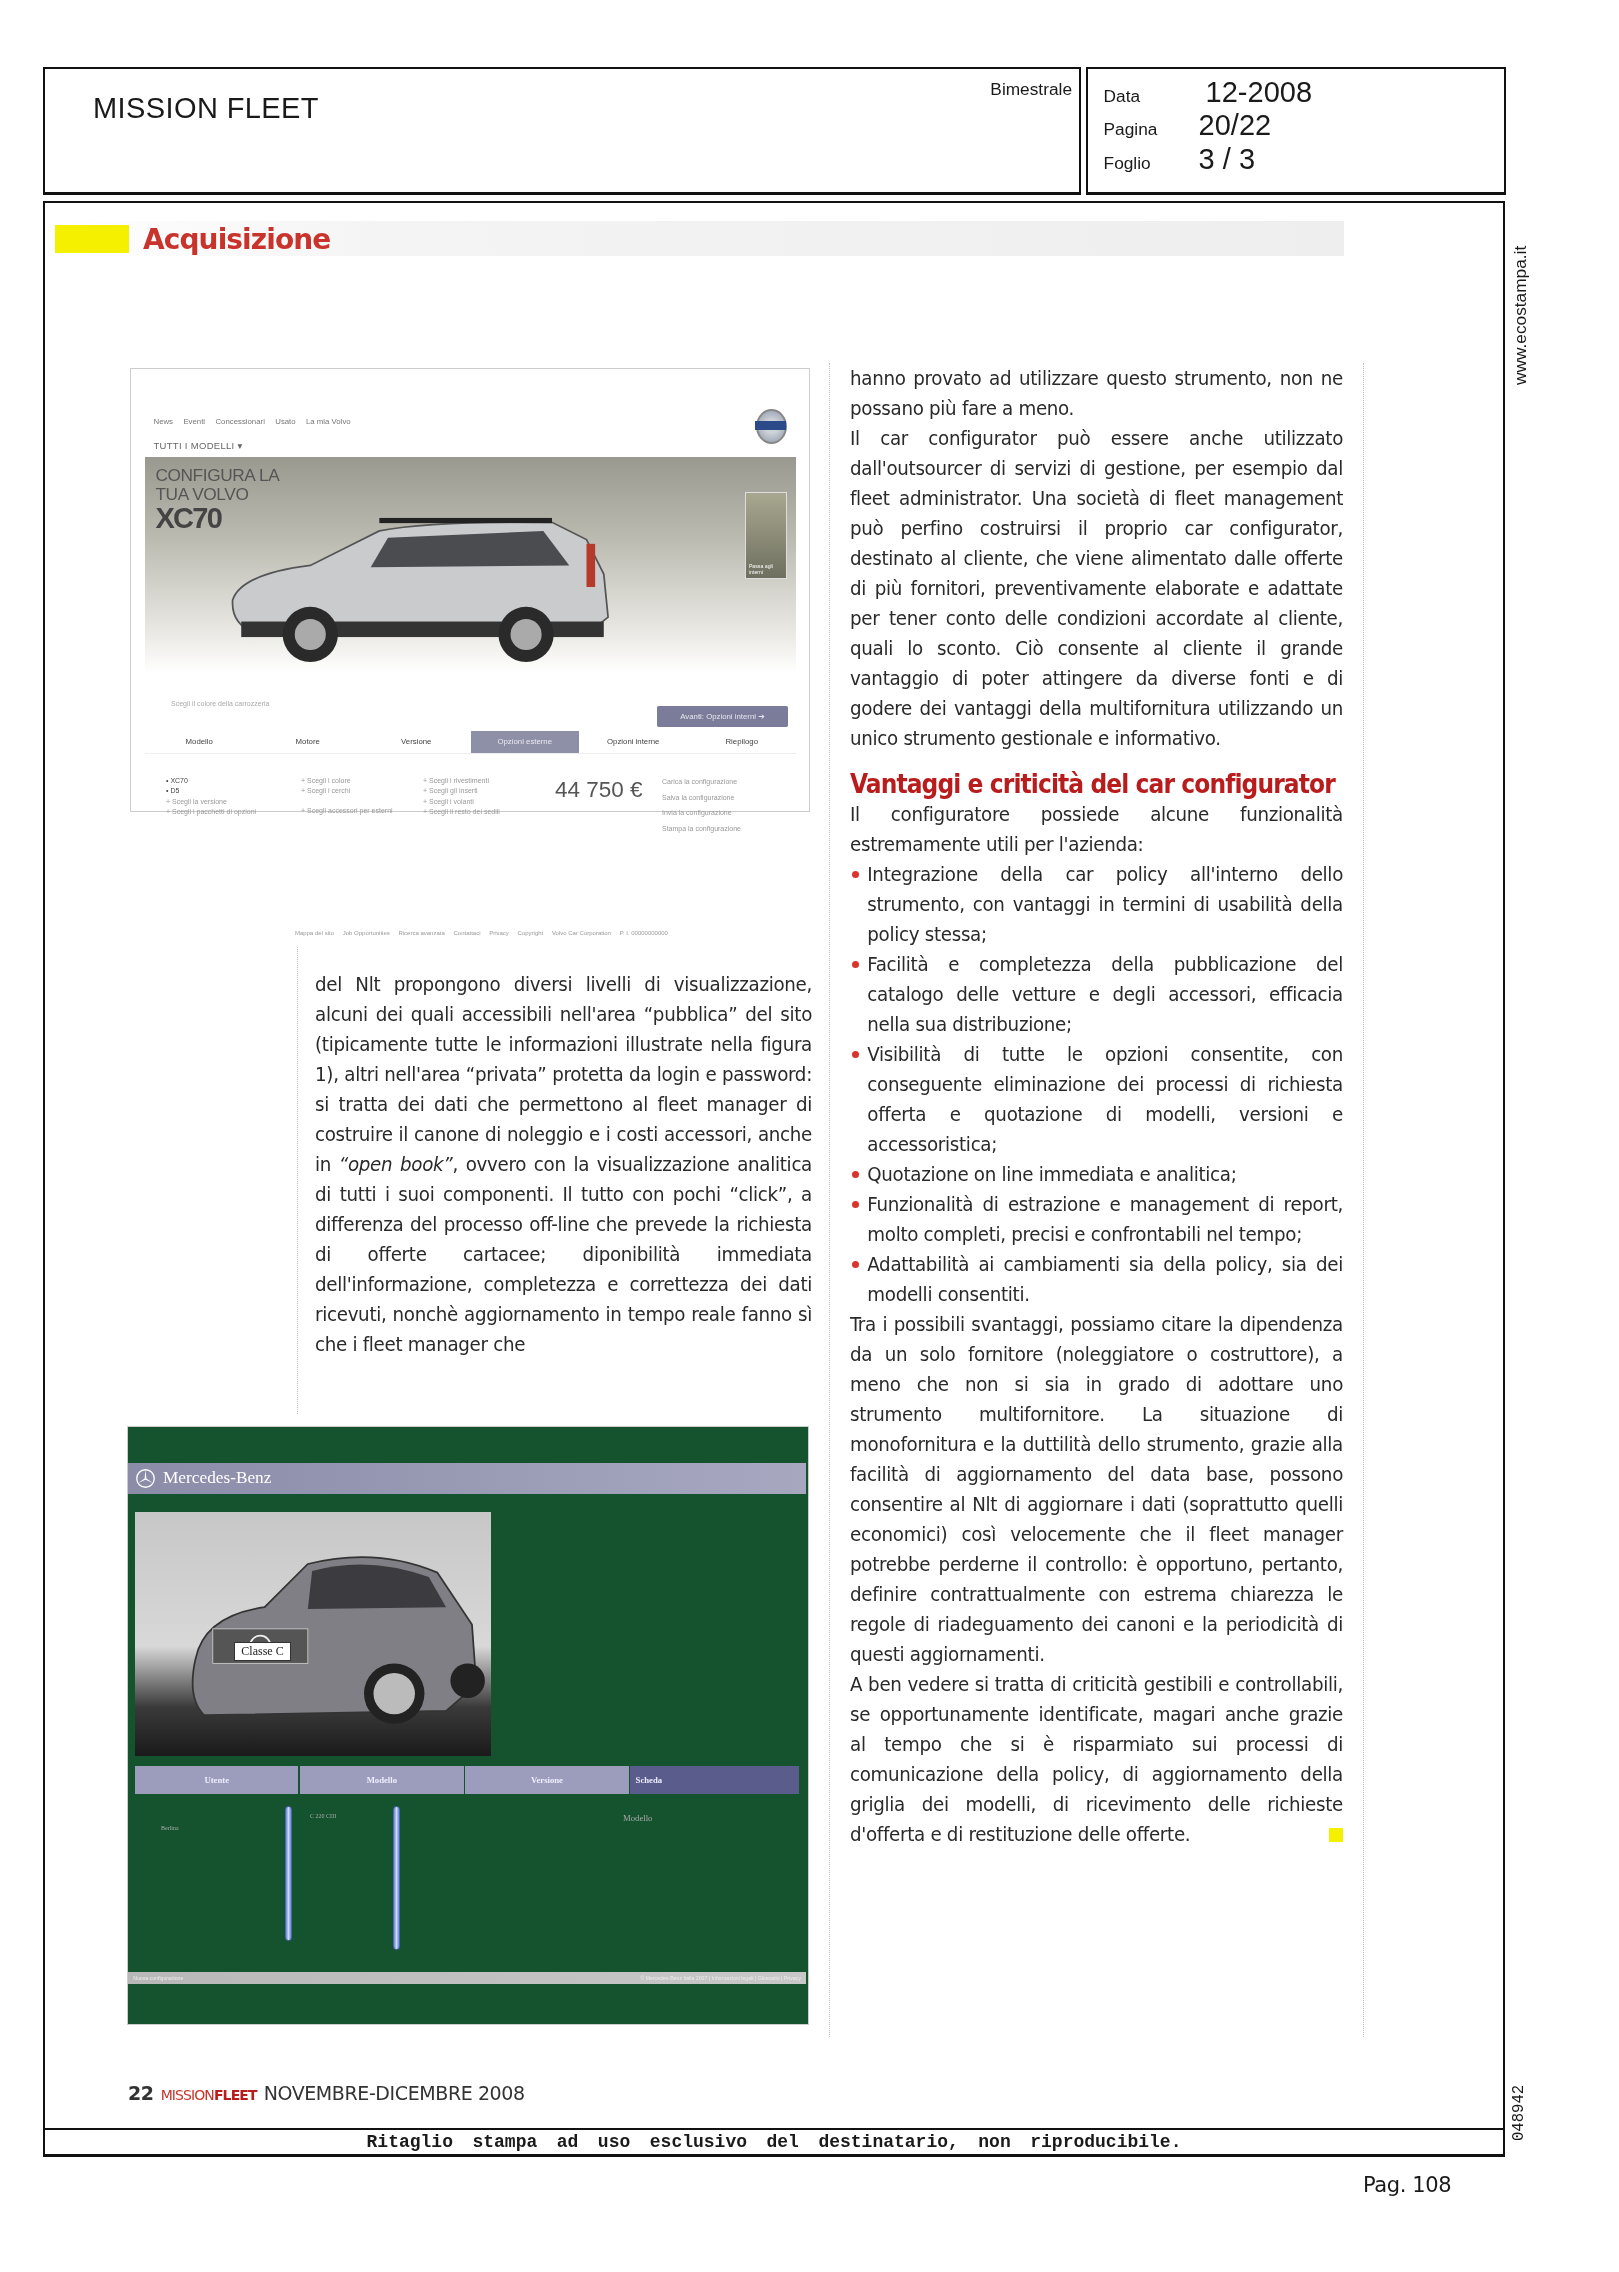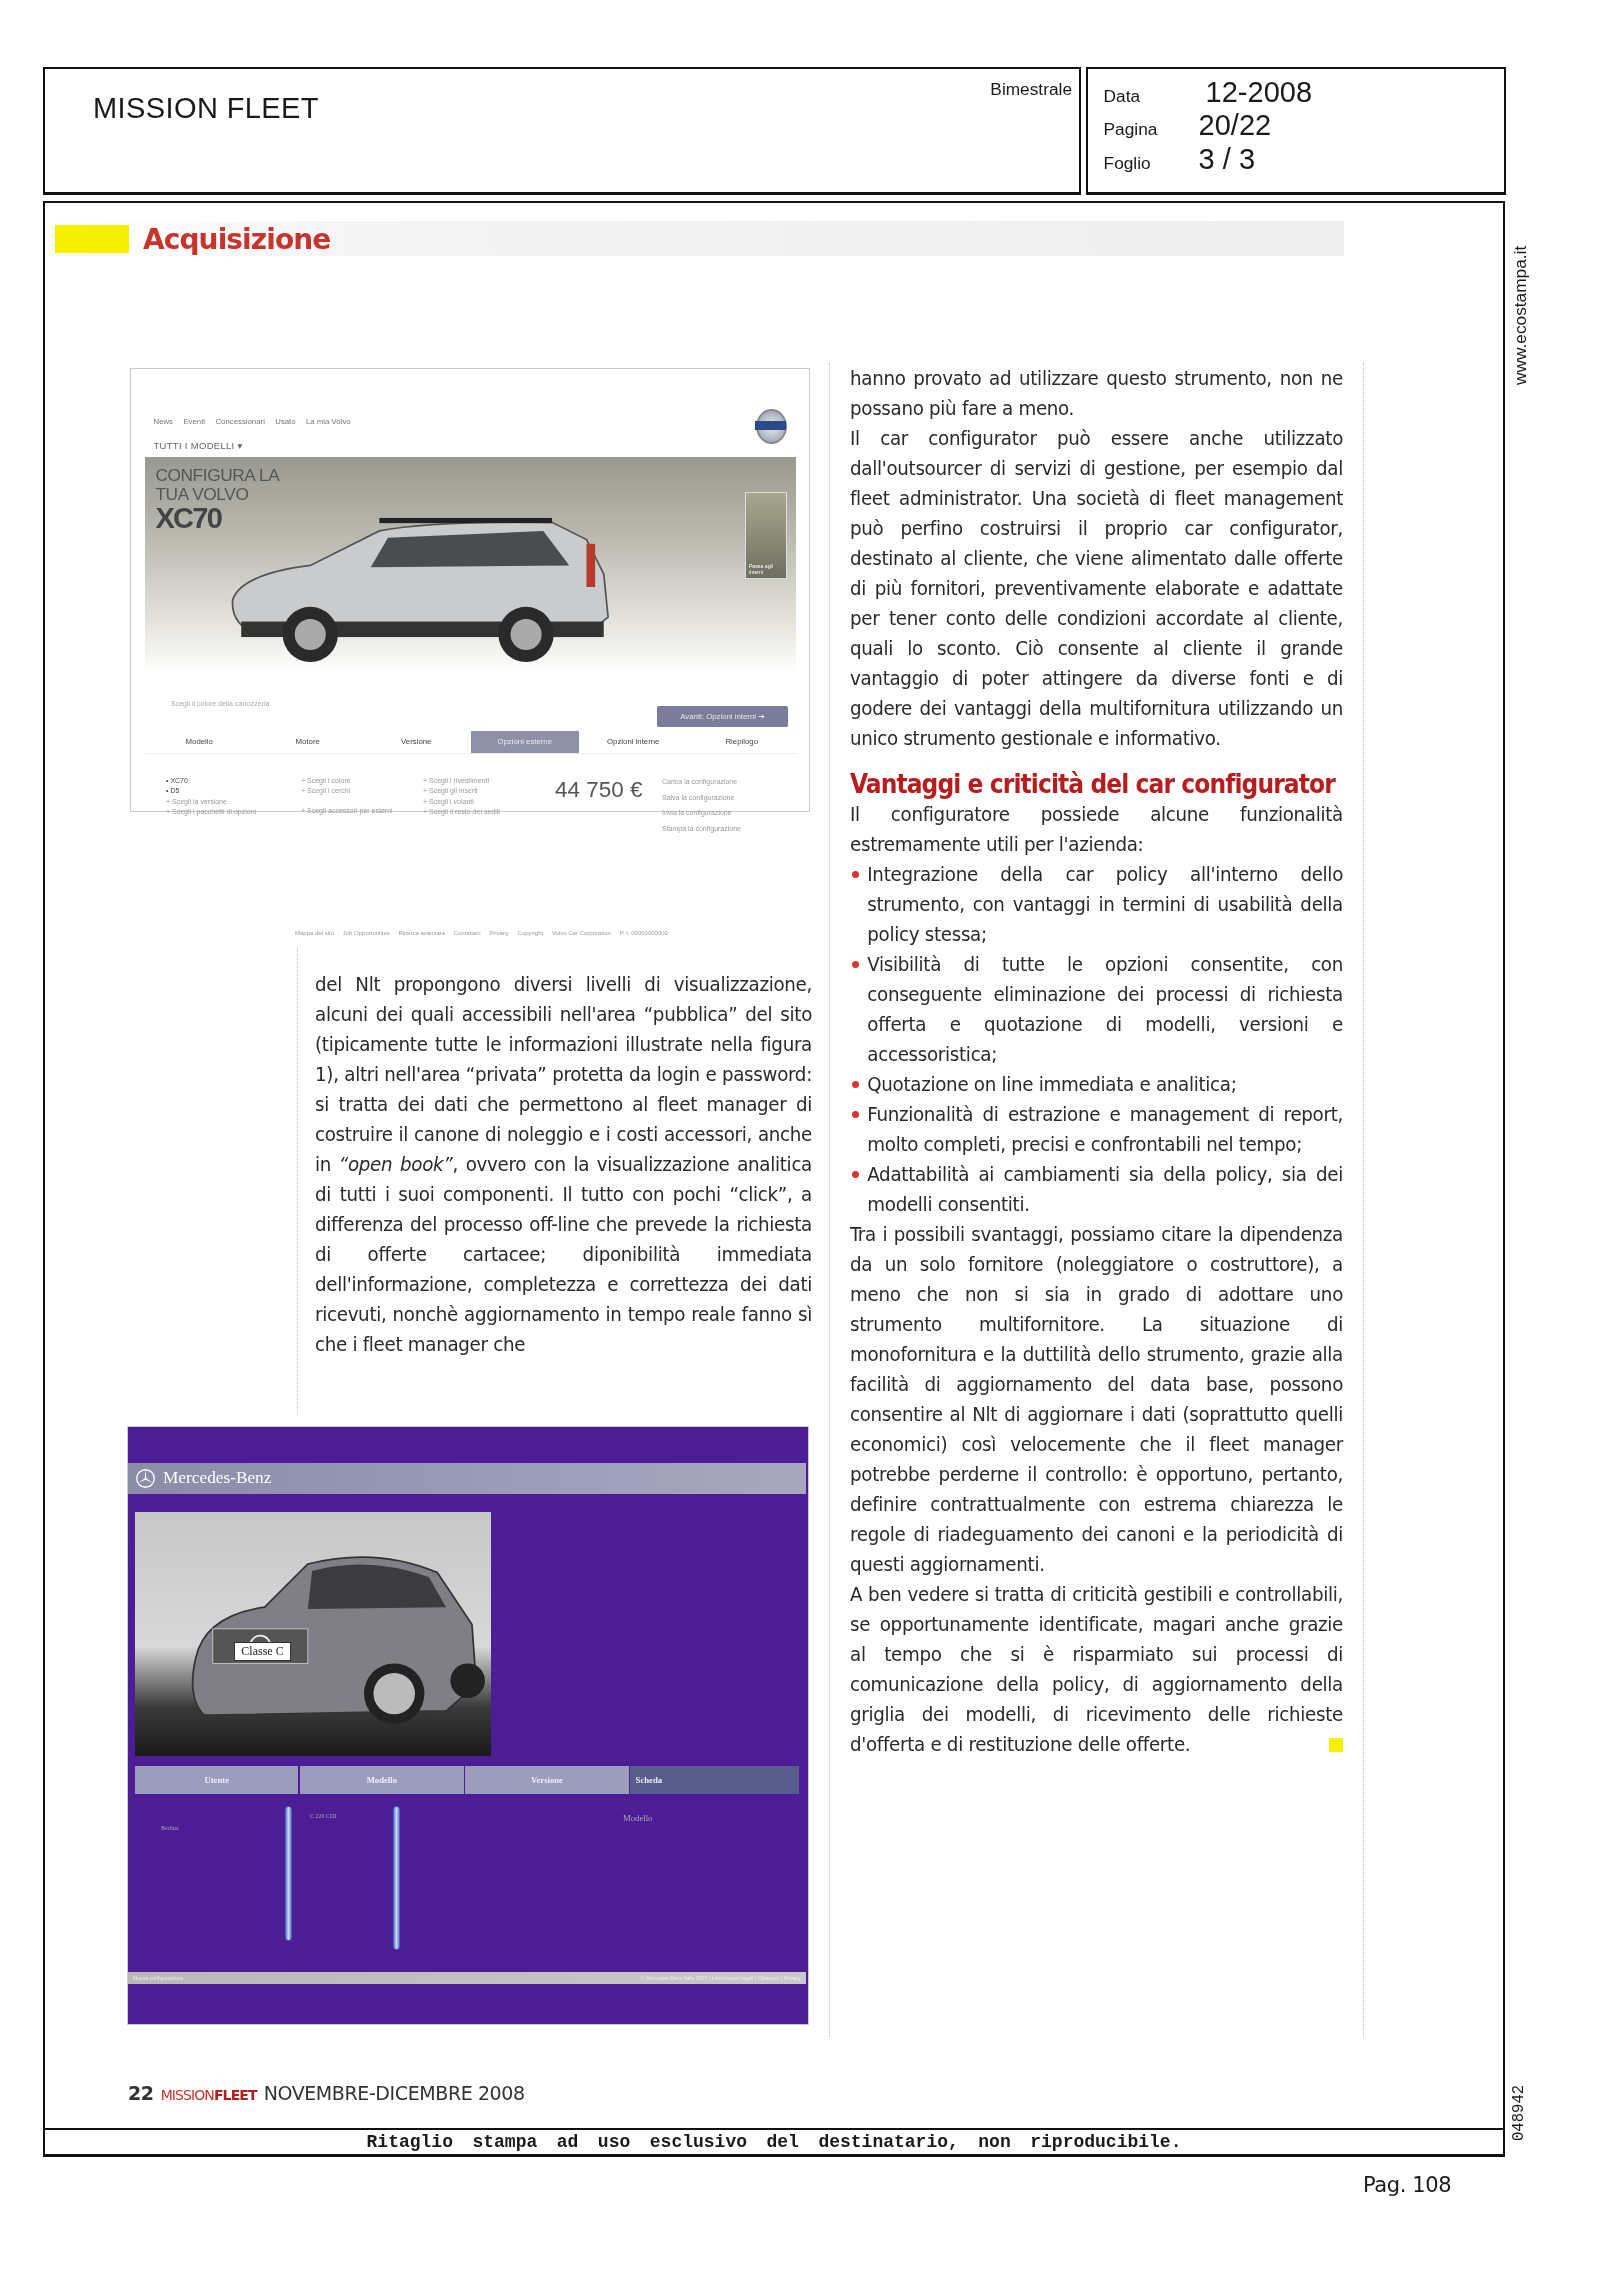--- a/index.html
+++ b/index.html
@@ -58,21 +58,21 @@
   .col-left { left: 315px; top: 969px; width: 497px; }
   .col-right { left: 850px; top: 363px; width: 493px; }
   .dots-v { position: absolute; border-left: 1.7px dotted #bbb; }
   .subhead { font-size: 26px; line-height: 29px; font-weight: bold; color: #b91c1c; letter-spacing: -0.9px; text-align: left; margin-top: 17.3px; }
   .bullets { list-style: none; }
   .bullets li { position: relative; padding-left: 17.3px; }
   .bullets li::before { content: ""; position: absolute; left: 1.7px; top: 12px; width: 7px; height: 7px; border-radius: 50%; background: #d9352c; }
   .end-mark { display: inline-block; width: 14px; height: 14px; background: #f5f000; float: right; margin-top: 8.7px; }
 
   
-  .fig-merc { position: absolute; left: 127px; top: 1426px; width: 682px; height: 599px; border: 1.7px solid #ccc; background: #4c1d95; }
+  .fig-merc { position: absolute; left: 127px; top: 1426px; width: 682px; height: 599px; border: 1.7px solid #ccc; background: #14532d; }
   .m-header { position: absolute; left: 0; top: 36px; width: 678px; height: 31px; background: linear-gradient(90deg, #8b8ca8, #a7a8c0); }
   .m-logo-icon { position: absolute; left: 7px; top: 5.2px; width: 21px; height: 21px; }
   .m-brand { position: absolute; left: 35px; top: 5.2px; font-family: "Liberation Serif", serif; font-size: 17.3px; color: #fff; }
   .m-photo { position: absolute; left: 7px; top: 85px; width: 356px; height: 244px; background: linear-gradient(180deg, #c7c7c7 0%, #d8d8d8 55%, #3a3a3a 80%, #1a1a1a 100%); overflow: hidden; }
   .m-plate { position: absolute; left: 99px; top: 130px; width: 57px; height: 19px; background: #fff; border: 0.9px solid #333; font-family: "Liberation Serif", serif; font-size: 12px; display: flex; align-items: center; justify-content: center; color: #222; }
   .m-tabs { position: absolute; left: 7px; top: 339px; width: 664px; height: 28px; display: flex; gap: 1.7px; }
   .m-tab { flex: 1; background: #9c9dbd; color: #eef; font-size: 8.7px; font-family: "Liberation Serif", serif; font-weight: bold; display: flex; align-items: center; justify-content: center; }
   .m-tab.active { background: #5a5c8c; justify-content: flex-start; padding-left: 5.2px; }
   .m-scroll { position: absolute; width: 7px; border-radius: 3.5px; background: linear-gradient(90deg, #6a86d8, #cdd8f5, #6a86d8); border: 0.9px solid #4a66b8; }
   .m-label { position: absolute; font-size: 6px; color: #aaa; font-family: "Liberation Serif", serif; }
@@ -215,20 +215,21 @@
   <i>“open book”</i><span>, ovvero con la visualizzazione analitica di tutti i suoi componenti. Il tutto con pochi “click”, a differenza del processo off-line che prevede la richiesta di offerte cartacee; diponibilità immediata dell'informazione, completezza e correttezza dei dati ricevuti, nonchè aggiornamento in tempo reale fanno sì che i fleet manager che</span>
 </div>
 
 <div class="col-text col-right">
   <p>hanno provato ad utilizzare questo strumento, non ne possano più fare a meno.</p>
   <p>Il car configurator può essere anche utilizzato dall'outsourcer di servizi di gestione, per esempio dal fleet administrator. Una società di fleet management può perfino costruirsi il proprio car configurator, destinato al cliente, che viene alimentato dalle offerte di più fornitori, preventivamente elaborate e adattate per tener conto delle condizioni accordate al cliente, quali lo sconto. Ciò consente al cliente il grande vantaggio di poter attingere da diverse fonti e di godere dei vantaggi della multifornitura utilizzando un unico strumento gestionale e informativo.</p>
   <h2 class="subhead">Vantaggi e criticità del car configurator</h2>
   <p>Il configuratore possiede alcune funzionalità estremamente utili per l'azienda:</p>
   <ul class="bullets">
     <li>Integrazione della car policy all'interno dello strumento, con vantaggi in termini di usabilità della policy stessa;</li>
+    <li>Facilità e completezza della pubblicazione del catalogo delle vetture e degli accessori, efficacia nella sua distribuzione;</li>
     <li>Visibilità di tutte le opzioni consentite, con conseguente eliminazione dei processi di richiesta offerta e quotazione di modelli, versioni e accessoristica;</li>
     <li>Quotazione on line immediata e analitica;</li>
     <li>Funzionalità di estrazione e management di report, molto completi, precisi e confrontabili nel tempo;</li>
     <li>Adattabilità ai cambiamenti sia della policy, sia dei modelli consentiti.</li>
   </ul>
   <p>Tra i possibili svantaggi, possiamo citare la dipendenza da un solo fornitore (noleggiatore o costruttore), a meno che non si sia in grado di adottare uno strumento multifornitore. La situazione di monofornitura e la duttilità dello strumento, grazie alla facilità di aggiornamento del data base, possono consentire al Nlt di aggiornare i dati (soprattutto quelli economici) così velocemente che il fleet manager potrebbe perderne il controllo: è opportuno, pertanto, definire contrattualmente con estrema chiarezza le regole di riadeguamento dei canoni e la periodicità di questi aggiornamenti.</p>
   <p><span>A ben vedere si tratta di criticità gestibili e controllabili, se opportunamente identificate, magari anche grazie al tempo che si è risparmiato sui processi di comunicazione della policy, di aggiornamento della griglia dei modelli, di ricevimento delle richieste d'offerta e di restituzione delle offerte.</span><span class="end-mark"></span></p>
 </div>
 
 <div class="fig-merc">

